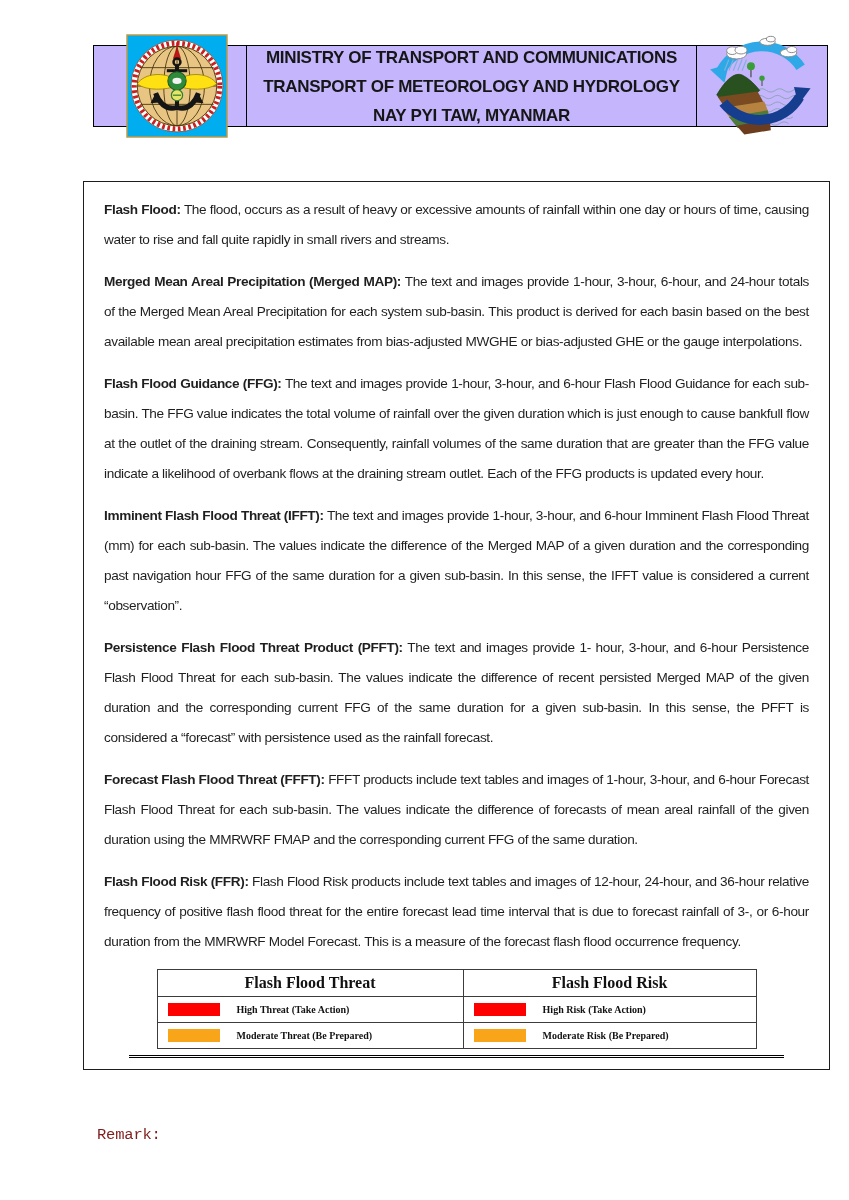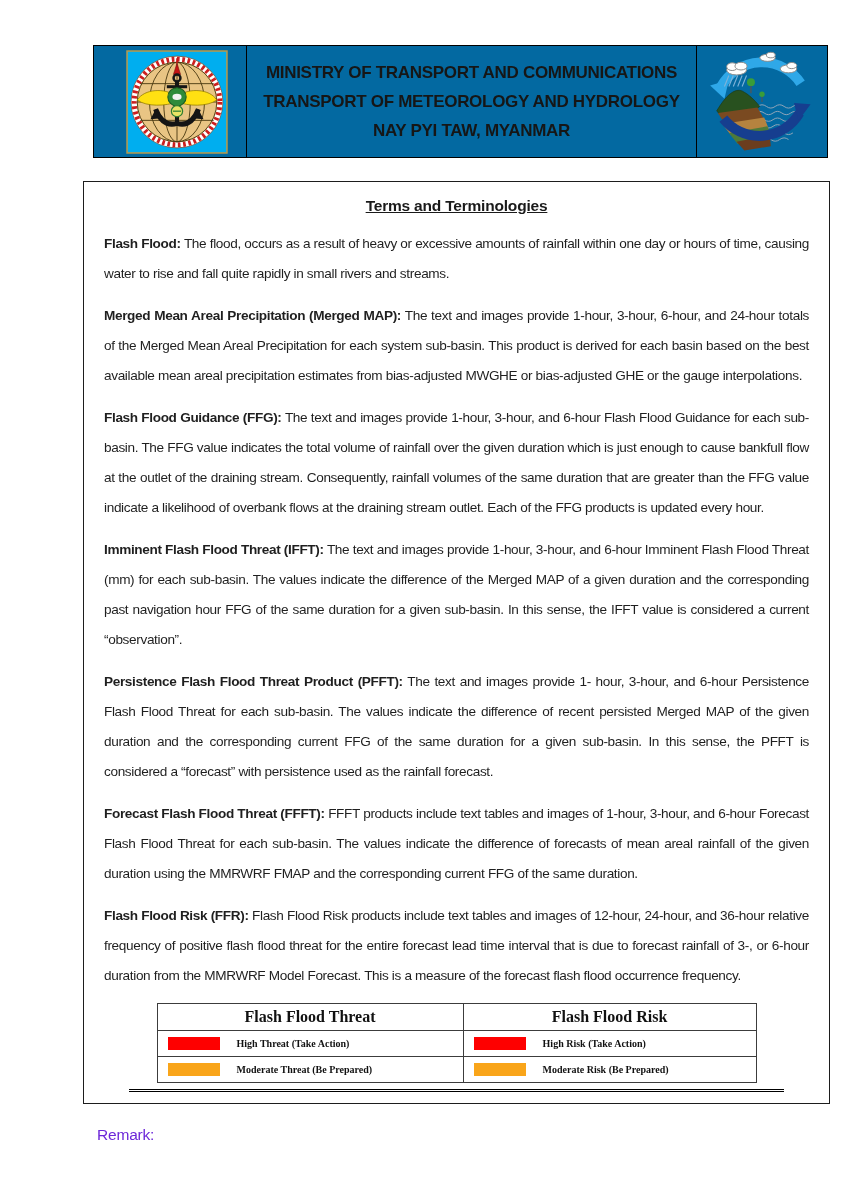--- a/index.html
+++ b/index.html
@@ -3,22 +3,22 @@
 <meta charset="utf-8">
 <style>
   html,body { margin:0; padding:0; background:#ffffff; }
   body {
     width:849px; height:1200px; position:relative; overflow:hidden;
     font-family:"Liberation Sans", sans-serif; color:#1a1a1a;
   }
 
   
   .header-box {
-    position:absolute; left:93px; top:45px; width:735px; height:113px;
-    border:1.6px solid #000; box-sizing:border-box; display:flex; background:#0369a1;padding-left:13px;
+    position:absolute; left:93px; top:45px; width:735px; height:82px;
+    border:1.6px solid #000; box-sizing:border-box; display:flex; background:#c4b5fd;padding-left:13px;
   }
   .hcell { box-sizing:border-box; display:flex; align-items:center; justify-content:center; }
   .hcell-left  { width:140px; border-right:1.6px solid #000; }
   .hcell-mid   { flex:1; border-right:1.6px solid #000; flex-direction:column; }
   .hcell-right { width:130px; }
   .hline {
     font-weight:bold; font-size:17px; letter-spacing:-0.3px; line-height:29px;
     color:#161616; text-align:center; white-space:nowrap;
   }
 
@@ -162,21 +162,20 @@
         <line x1="24" y1="24" x2="20" y2="34"></line>
         <line x1="28" y1="24" x2="24" y2="34"></line>
         <line x1="32" y1="24" x2="28" y2="34"></line>
         <line x1="36" y1="24" x2="32" y2="34"></line>
       </g>
     </svg>
   </div>
 </div>
 
 <div class="main-box">
-  <div class="doc-title">Terms and Terminologies</div>
 
   <p class="term-para"><b>Flash Flood:</b><span> The flood, occurs as a result of heavy or excessive amounts of rainfall within one day or hours of time, causing water to rise and fall quite rapidly in small rivers and streams.</span></p>
 
   <p class="term-para"><b>Merged Mean Areal Precipitation (Merged MAP):</b><span> The text and images provide 1-hour, 3-hour, 6-hour, and 24-hour totals of the Merged Mean Areal Precipitation for each system sub-basin. This product is derived for each basin based on the best available mean areal precipitation estimates from bias-adjusted MWGHE or bias-adjusted GHE or the gauge interpolations.</span></p>
 
   <p class="term-para"><b>Flash Flood Guidance (FFG):</b><span> The text and images provide 1-hour, 3-hour, and 6-hour Flash Flood Guidance for each sub-basin. The FFG value indicates the total volume of rainfall over the given duration which is just enough to cause bankfull flow at the outlet of the draining stream. Consequently, rainfall volumes of the same duration that are greater than the FFG value indicate a likelihood of overbank flows at the draining stream outlet. Each of the FFG products is updated every hour.</span></p>
 
   <p class="term-para"><b>Imminent Flash Flood Threat (IFFT):</b><span> The text and images provide 1-hour, 3-hour, and 6-hour Imminent Flash Flood Threat (mm) for each sub-basin. The values indicate the difference of the Merged MAP of a given duration and the corresponding past navigation hour FFG of the same duration for a given sub-basin. In this sense, the IFFT value is considered a current “observation”.</span></p>
 
   <p class="term-para"><b>Persistence Flash Flood Threat Product (PFFT):</b><span> The text and images provide 1- hour, 3-hour, and 6-hour Persistence Flash Flood Threat for each sub-basin. The values indicate the difference of recent persisted Merged MAP of the given duration and the corresponding current FFG of the same duration for a given sub-basin. In this sense, the PFFT is considered a “forecast” with persistence used as the rainfall forecast.</span></p>
@@ -218,15 +217,15 @@
               <span>Moderate Risk (Be Prepared)</span>
             </span>
           </td>
       </tr>
     </tbody>
   </table>
 
   <div class="double-rule"></div>
 </div>
 
-<div class="remark" style="color: #6d28d9;">
+<div class="remark" style="color: #7f1d1d; font-family: Liberation Mono, monospace;">
   <span class="remark-label">Remark:</span>
 </div>
 
 </body></html>

